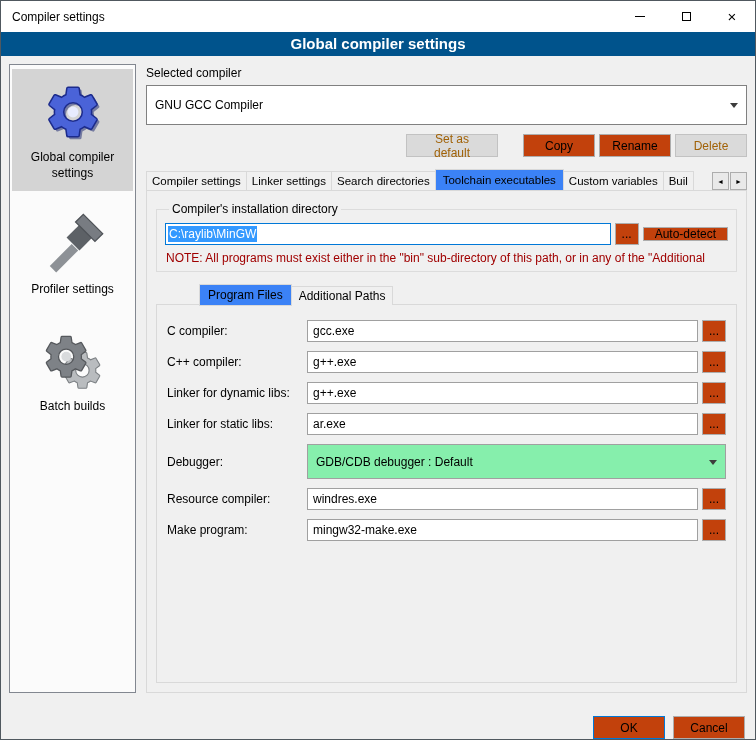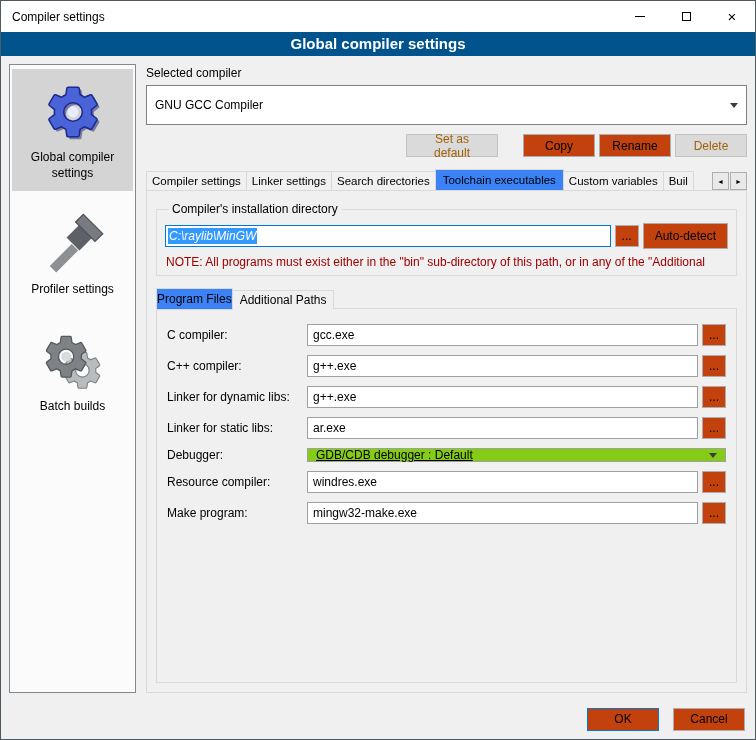--- a/index.html
+++ b/index.html
@@ -30,21 +30,21 @@
   .side-item { display:flex; flex-direction:column; align-items:center;
                padding:12px 2px 10px; margin-bottom:10px; cursor:default; }
   .side-item.selected { background:#d4d4d4; }
   .side-icon { width:62px; height:62px; flex:none; }
   .side-label { margin-top:7px; text-align:center; line-height:1.3; font-size:12px; }
   
   .main { flex:1; min-width:0; display:flex; flex-direction:column; }
   .sec-label { margin:2px 0 5px; }
   .combo { height:40px; border:1px solid #808080; background:#fff; display:flex;
            align-items:center; padding:0 8px; cursor:default; }
-  .combo.gray { background:#84cc16; border-color:#a0a0a0; height:14px;text-decoration:underline; }
+  .combo.gray { background:#86efac; border-color:#a0a0a0; height:35px; }
   .chev { width:0; height:0; border:4px solid transparent; border-top:5px solid #3c3c3c;
           margin-left:auto; margin-top:5px; flex:none; }
   
   .btn { height:23px; background:#c2410c; border:1px solid #adadad; font:inherit;
          font-size:12px; padding:0 12px; display:inline-flex; align-items:center;
          justify-content:center; cursor:default; }
   .btn.default { border-color:#0078d7; }
   .btn:disabled { background:#dadada; border-color:#c2c2c2; color:#a16207; }
   .btnrow { display:flex; justify-content:flex-end; align-items:center; gap:4px; margin-top:9px; }
   .btn-setdefault { margin-right:21px; width:92px; }
@@ -64,40 +64,40 @@
   .arrow-btn { width:17px; height:18px; font-size:7px; padding:0; background:#e9e9e9;
                border:1px solid #adadad; font-family:inherit; display:flex;
                align-items:center; justify-content:center; cursor:default; }
   .tabpanel { border:1px solid #d9d9d9; background:#f0f0f0; flex:1; min-height:0;
               padding:10px 9px 9px; display:flex; flex-direction:column; }
   
   fieldset { border:1px solid #dcdcdc; padding:7px 8px 5px; margin:1px 0 9px; }
   legend { padding:0 3px; margin-left:4px; font-size:12px; }
   .install-row { display:flex; align-items:center; gap:4px; }
   .install-box { flex:1; height:22px; border:1px solid #0078d7; background:#fff;
-                 display:flex; align-items:center; padding:0 2px; overflow:hidden;font-style:italic; }
+                 display:flex; align-items:center; padding:0 2px; overflow:hidden; }
   .install-box .sel { background:#3399FF; color:#fff; padding:1px 1px; white-space:nowrap; }
   .dots { width:24px; height:22px; padding:0; flex:none; }
-  .btn-autodetect { height:26px; padding:0 11px; flex:none; }
+  .btn-autodetect { height:14px; padding:0 11px; flex:none; }
   .note { color:#A00000; margin:6px 1px 1px; white-space:nowrap; overflow:hidden; font-size:12px; }
   
   .innerstrip { margin-top:3px; }
   .innerstrip .tab { font-size:12px; padding:0 7px; }
-  .innerstrip .tab.active { padding:0 0; }
+  .innerstrip .tab.active { padding:0 8px;margin-left:43px; }
   .innerpanel { border:1px solid #d9d9d9; background:#f0f0f0; flex:1; min-height:0;
                 padding:15px 10px 10px; margin-top:-1px; }
   .frow { display:flex; align-items:center; margin-bottom:9px; }
   .flabel { width:140px; flex:none; font-size:12px; }
   .fctrl { flex:1; display:flex; align-items:center; min-width:0; }
   .textinput { flex:1; height:22px; border:1px solid #a0a0a0; background:#fff;
                font:inherit; font-size:12px; padding:8px 5px; min-width:0; }
   .fctrl .dots { margin-left:4px; }
   
-  .footer { height:40px; flex:none; display:flex; align-items:center;
-            justify-content:flex-end; gap:14px; padding-right:10px; }
+  .footer { height:40px; flex:none; display:flex; align-items:flex-end;
+            justify-content:flex-end; gap:8px; padding-right:10px; }
   .btn-ok,.btn-cancel { width:72px; }
 </style>
 </head>
 <body>
 
 <svg width="0" height="0" style="position:absolute" aria-hidden="true">
   <defs>
     <path id="gear" fill-rule="evenodd" d="M19.14 12.94c.04-.3.06-.61.06-.94 0-.32-.02-.64-.07-.94l2.03-1.58a.49.49 0 0 0 .12-.61l-1.92-3.32a.49.49 0 0 0-.59-.22l-2.39.96a7.03 7.03 0 0 0-1.62-.94l-.36-2.54a.48.48 0 0 0-.48-.41h-3.84a.48.48 0 0 0-.47.41l-.36 2.54c-.59.24-1.13.57-1.62.94l-2.39-.96a.49.49 0 0 0-.59.22L2.74 8.87a.49.49 0 0 0 .12.61l2.03 1.58c-.05.3-.09.63-.09.94 0 .31.02.64.07.94l-2.03 1.58a.49.49 0 0 0-.12.61l1.92 3.32c.12.22.37.29.59.22l2.39-.96c.5.38 1.03.7 1.62.94l.36 2.54c.05.24.24.41.48.41h3.84c.24 0 .44-.17.47-.41l.36-2.54c.59-.24 1.13-.56 1.62-.94l2.39.96c.22.08.47 0 .59-.22l1.92-3.32a.49.49 0 0 0-.12-.61l-2.01-1.58zM12 15.6a3.6 3.6 0 1 1 0-7.2 3.6 3.6 0 0 1 0 7.2z"></path>
   </defs>
 </svg>

